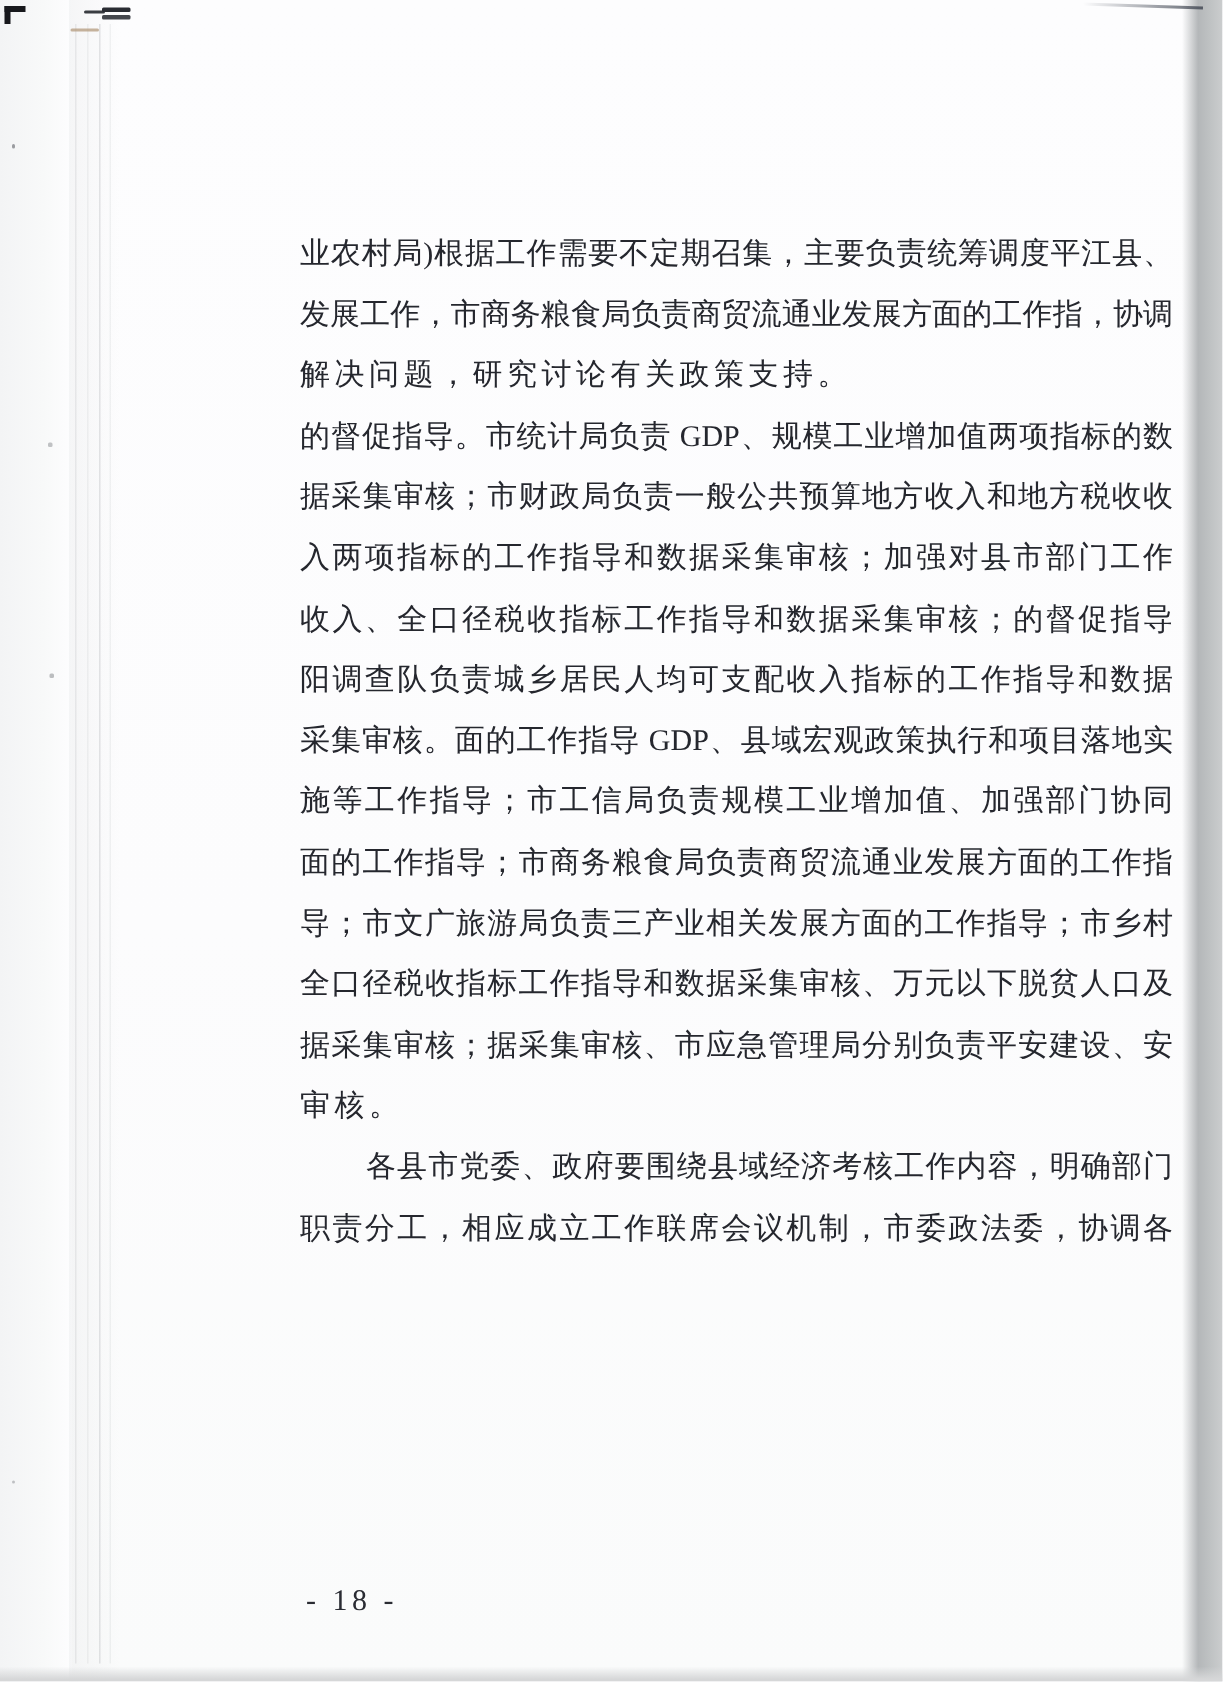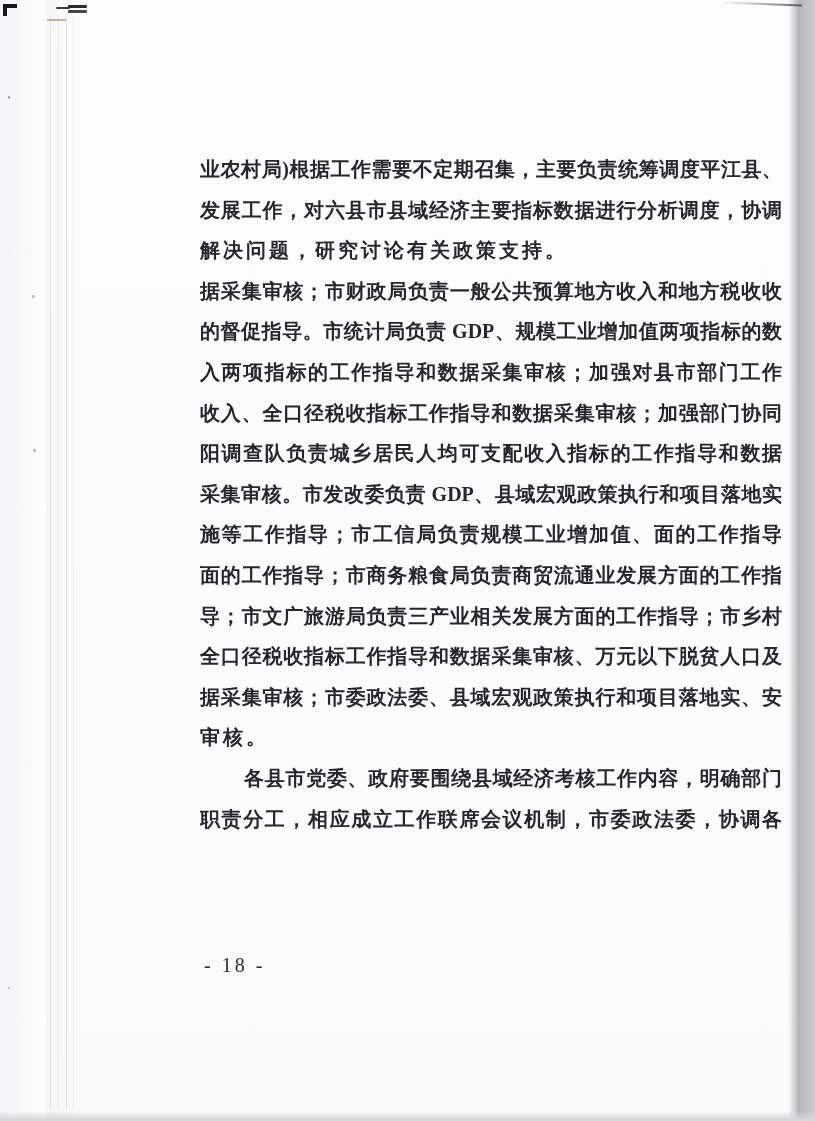--- a/index.html
+++ b/index.html
@@ -56,31 +56,31 @@
   }
   
   .speck{position:absolute;background:#9a9ca0;border-radius:1px;}
   .sp1{left:8px;top:96px;width:2px;height:3px;}
   .sp2{left:32px;top:295px;width:3px;height:3px;opacity:.6;}
   .sp3{left:33px;top:449px;width:3px;height:3px;opacity:.65;}
   .sp4{left:8px;top:987px;width:2px;height:2px;opacity:.6;}
   
   .textblock{
     position:absolute;left:200px;top:149px;width:582px;
-    color:#25272e;font-size:20px;font-weight:bold;
+    color:#25272e;font-size:20px;
   }
   .line{
     height:40.6px;line-height:40.6px;
     text-align:justify;text-align-last:justify;text-justify:inter-character;
     overflow:hidden;
   }
   .line.end{text-align:right;text-align-last:left;letter-spacing:3px;}
   .line.indent{padding-left:44px;}
   .pageno{
-    position:absolute;left:204px;top:954px;
+    position:absolute;left:204px;top:1056px;
     font-size:20px;letter-spacing:3px;color:#2a2c33;
   }
 </style>
 </head>
 <body>
 
 <div class="paper">
 
   <div class="left-strip"></div>
   <div class="stack-band"></div>
@@ -99,33 +99,33 @@
   <div class="dash dash-tan"></div>
   <div class="curl-line"></div>
 
   <div class="speck sp1"></div>
   <div class="speck sp2"></div>
   <div class="speck sp3"></div>
   <div class="speck sp4"></div>
 
   <div class="textblock">
     <div class="line">业农村局)根据工作需要不定期召集，主要负责统筹调度平江县、</div>
-    <div class="line">发展工作，对六县市县域经济主要指标数据进行分析调度，协调</div>
+    <div class="line">发展工作，市商务粮食局负责商贸流通业发展方面的工作指，协调</div>
     <div class="line end">解决问题，研究讨论有关政策支持。</div>
+    <div class="line">的督促指导。市统计局负责 GDP、规模工业增加值两项指标的数</div>
     <div class="line">据采集审核；市财政局负责一般公共预算地方收入和地方税收收</div>
-    <div class="line">的督促指导。市统计局负责 GDP、规模工业增加值两项指标的数</div>
     <div class="line">入两项指标的工作指导和数据采集审核；加强对县市部门工作</div>
-    <div class="line">收入、全口径税收指标工作指导和数据采集审核；加强部门协同</div>
+    <div class="line">收入、全口径税收指标工作指导和数据采集审核；的督促指导</div>
     <div class="line">阳调查队负责城乡居民人均可支配收入指标的工作指导和数据</div>
-    <div class="line">采集审核。市发改委负责 GDP、县域宏观政策执行和项目落地实</div>
-    <div class="line">施等工作指导；市工信局负责规模工业增加值、面的工作指导</div>
+    <div class="line">采集审核。面的工作指导 GDP、县域宏观政策执行和项目落地实</div>
+    <div class="line">施等工作指导；市工信局负责规模工业增加值、加强部门协同</div>
     <div class="line">面的工作指导；市商务粮食局负责商贸流通业发展方面的工作指</div>
     <div class="line">导；市文广旅游局负责三产业相关发展方面的工作指导；市乡村</div>
     <div class="line">全口径税收指标工作指导和数据采集审核、万元以下脱贫人口及</div>
-    <div class="line">据采集审核；市委政法委、县域宏观政策执行和项目落地实、安</div>
+    <div class="line">据采集审核；据采集审核、市应急管理局分别负责平安建设、安</div>
     <div class="line end">审核。</div>
     <div class="line indent">各县市党委、政府要围绕县域经济考核工作内容，明确部门</div>
     <div class="line">职责分工，相应成立工作联席会议机制，市委政法委，协调各</div>
   </div>
 
   <div class="pageno">- 18 -</div>
 
 </div>
 
 </body></html>

